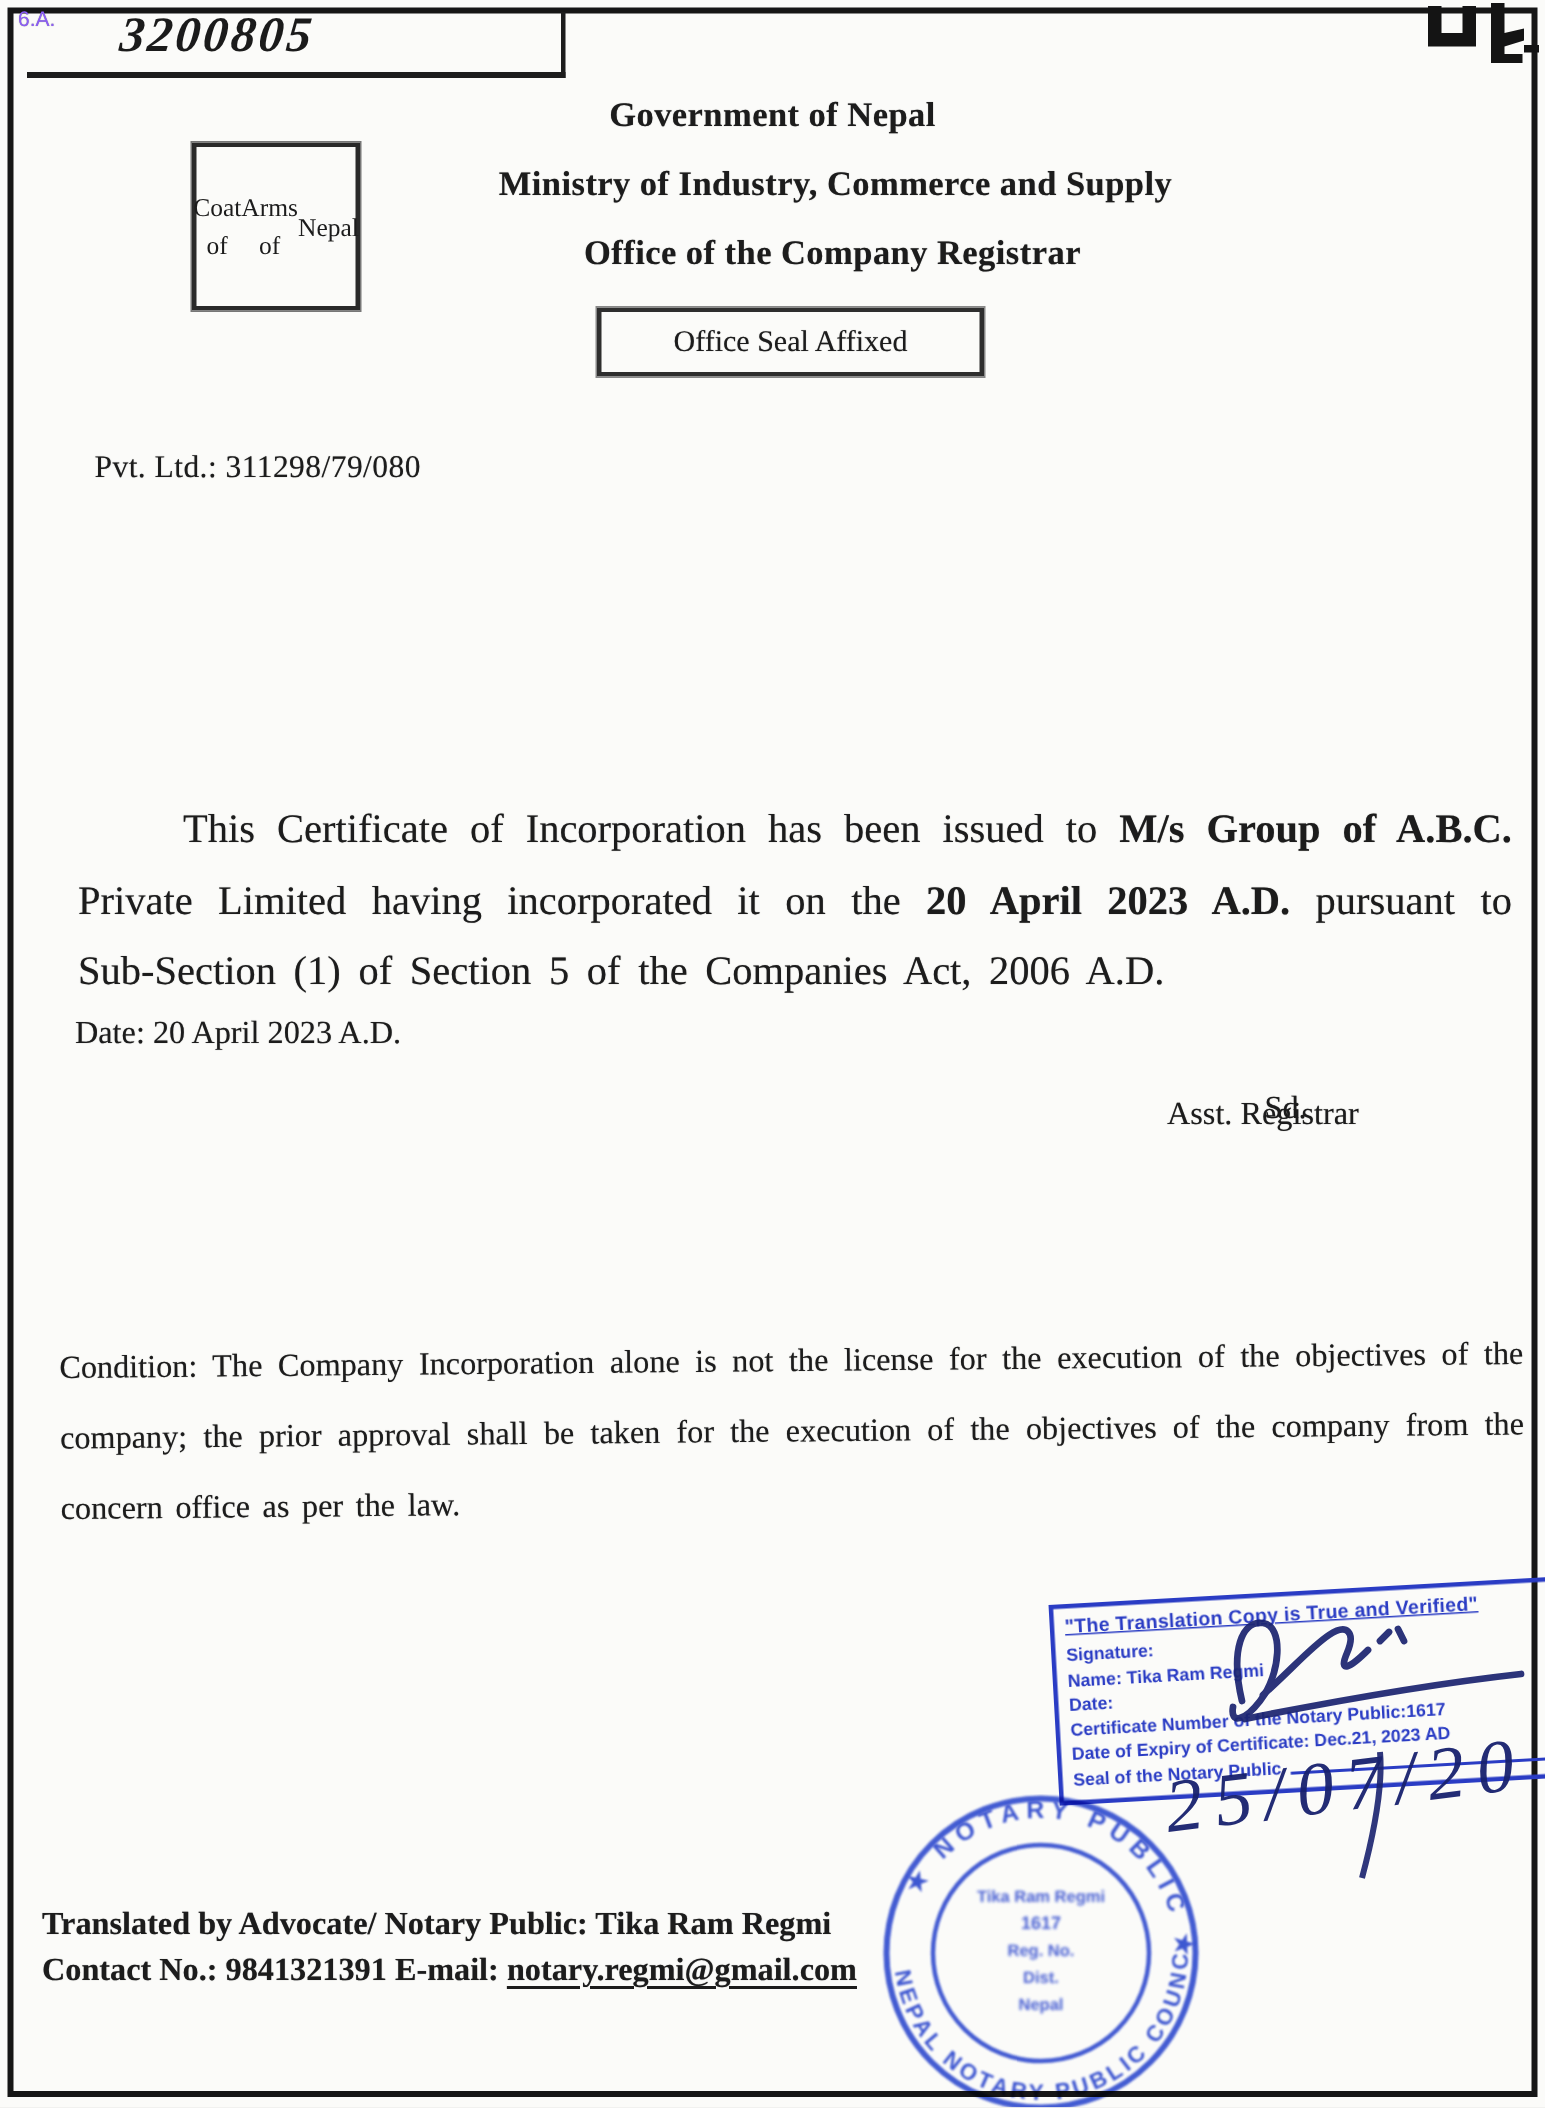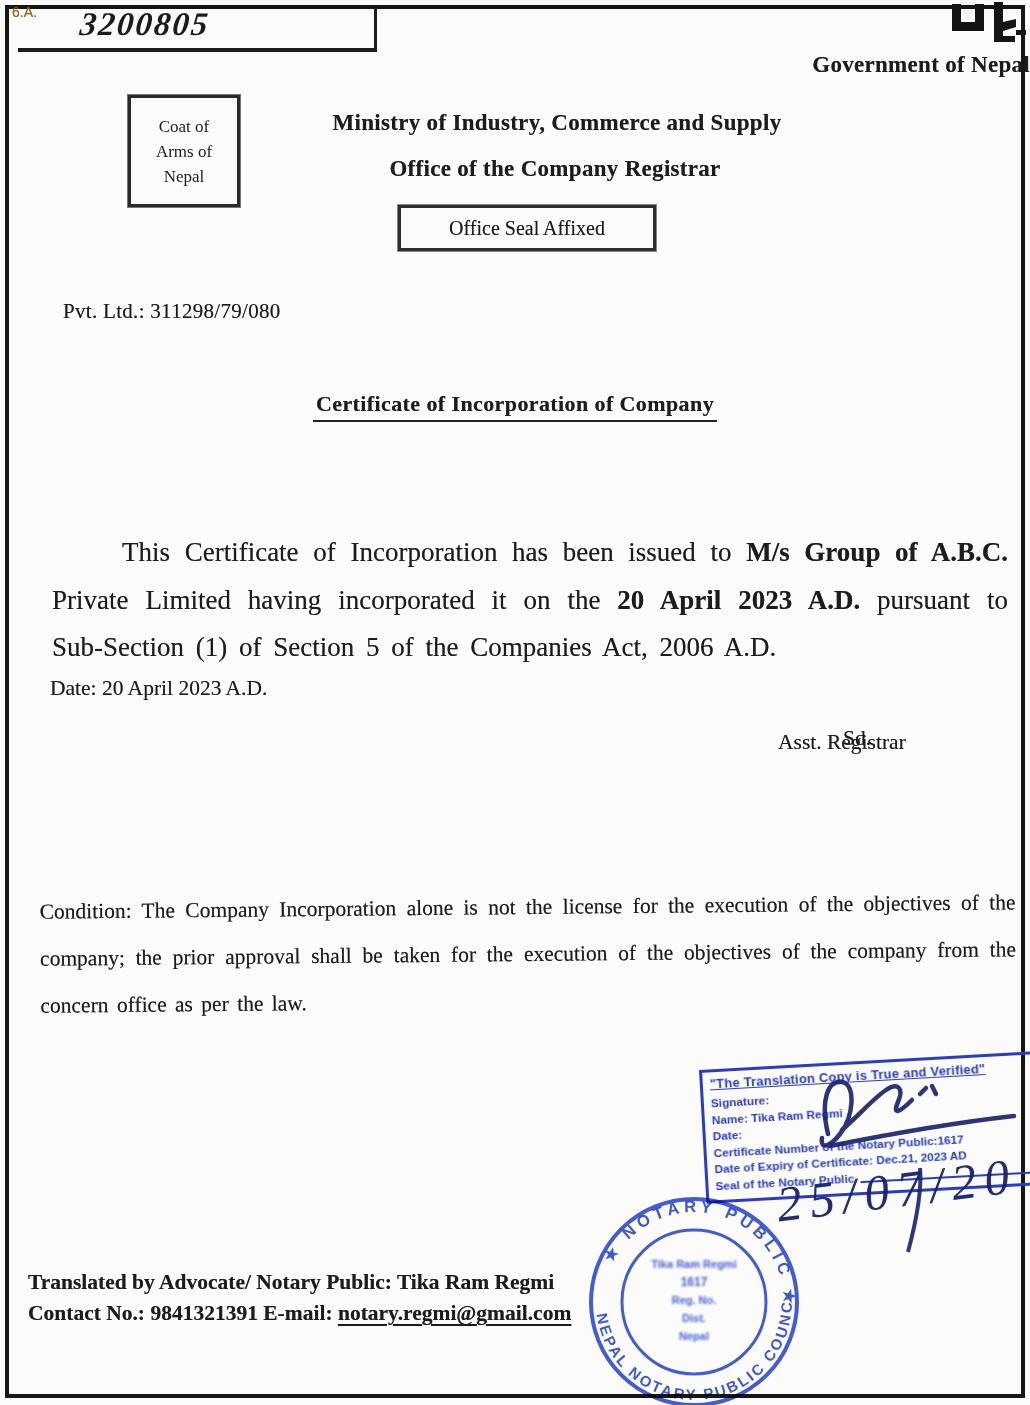--- a/index.html
+++ b/index.html
@@ -5,30 +5,30 @@
   html,body{margin:0;padding:0;background:#e9e9e6;}
   #page{
     position:relative;width:1030px;height:1405px;margin:0 auto;
     background:#fbfbf9;overflow:hidden;
     font-family:"Liberation Serif", serif;color:#1c1c1c;
   }
   .frame{position:absolute;left:5px;top:5px;right:5px;bottom:7px;border:4px solid #161616;pointer-events:none;}
   .abs{position:absolute;}
   .scan{text-shadow:0 0 .6px rgba(30,30,30,.55);}
   
-  .ref-label{left:12px;top:4px;font-size:14px;color:#a16207;font-family:"Liberation Sans",sans-serif;}
+  .ref-label{left:12px;top:4px;font-size:14px;color:#8b5cf6;font-family:"Liberation Sans",sans-serif;}
   .stamp-number{left:80px;top:6px;font-size:33px;font-weight:bold;font-style:italic;letter-spacing:2px;transform:skewX(-6deg);color:#1b1b1b;}
   .corner-mark{left:18px;top:8px;width:356px;height:40px;border-bottom:4px solid #1d1d1d;border-right:3px solid #1d1d1d;}
   
   .h-line{left:0;width:1030px;text-align:center;font-weight:bold;font-size:23px;letter-spacing:.3px;}
-  .h-gov{top:52px;text-align:right;}
+  .h-gov{top:64px;}
   .h-min{top:110px;transform:translateX(42px);}
   .h-off{top:156px;transform:translateX(40px);}
   .coat-box{left:128px;top:95px;width:106px;height:106px;border:3px solid #2a2a2a;outline:1px solid #777;
-    display:flex;flex-direction:column;align-items:center;justify-content:center;
+    display:flex;flex-direction:row;align-items:center;justify-content:center;
     font-size:17px;line-height:25px;text-align:center;}
   .seal-box{left:398px;top:205px;width:252px;height:40px;border:3px solid #2e2e2e;outline:1px solid #888;
     display:flex;align-items:center;justify-content:center;font-weight:normal;font-size:20px;}
   .reg-line{left:63px;top:299px;font-size:21px;letter-spacing:.3px;}
   .title-wrap{left:0;top:391px;width:1030px;text-align:center;}
   .title-wrap span{display:inline-block;font-size:22px;font-weight:bold;letter-spacing:.4px;
     border-bottom:2.5px solid #222;padding:0 3px 3px 3px;}
   
   .body-par{left:52px;top:502px;width:956px;font-size:27px;line-height:47.5px;text-align:justify;
     text-indent:70px;word-spacing:5px;}
@@ -75,23 +75,20 @@
     <span>Coat of</span>
     <span>Arms of</span>
     <span>Nepal</span>
   </div>
   <div class="abs h-line h-min scan">Ministry of Industry, Commerce and Supply</div>
   <div class="abs h-line h-off scan">Office of the Company Registrar</div>
   <div class="abs seal-box scan">Office Seal Affixed</div>
 
   <div class="abs reg-line scan">Pvt. Ltd.: 311298/79/080</div>
 
-  <div class="abs title-wrap">
-    <span class="scan">Certificate of Incorporation of Company</span>
-  </div>
 
   <p class="abs body-par scan"><span>This Certificate of Incorporation has been issued to </span><b>M/s Group of A.B.C.</b><span> Private Limited having incorporated it on the </span><b>20 April 2023 A.D.</b><span> pursuant to Sub-Section (1) of Section 5 of the Companies Act, 2006 A.D.</span></p>
 
   <div class="abs date-line scan">Date: 20 April 2023 A.D.</div>
   <div class="abs sd scan">Sd.</div>
   <div class="abs asst scan">Asst. Registrar</div>
 
   <p class="abs condition scan">Condition: The Company Incorporation alone is not the license for the execution of the objectives of the company; the prior approval shall be taken for the execution of the objectives of the company from the concern office as per the law.</p>
 
   <div class="abs nstamp">

